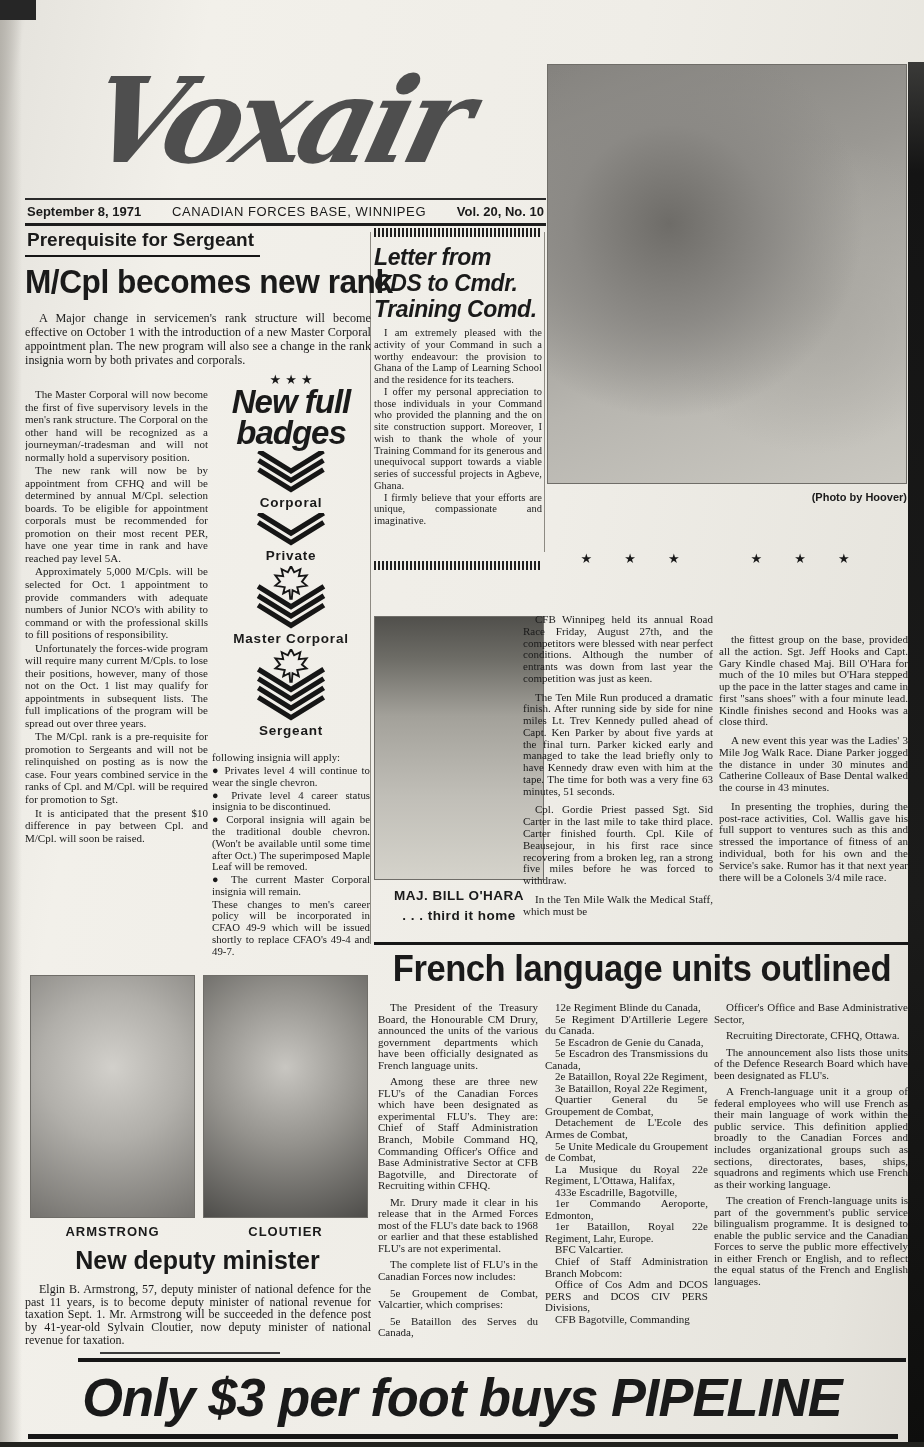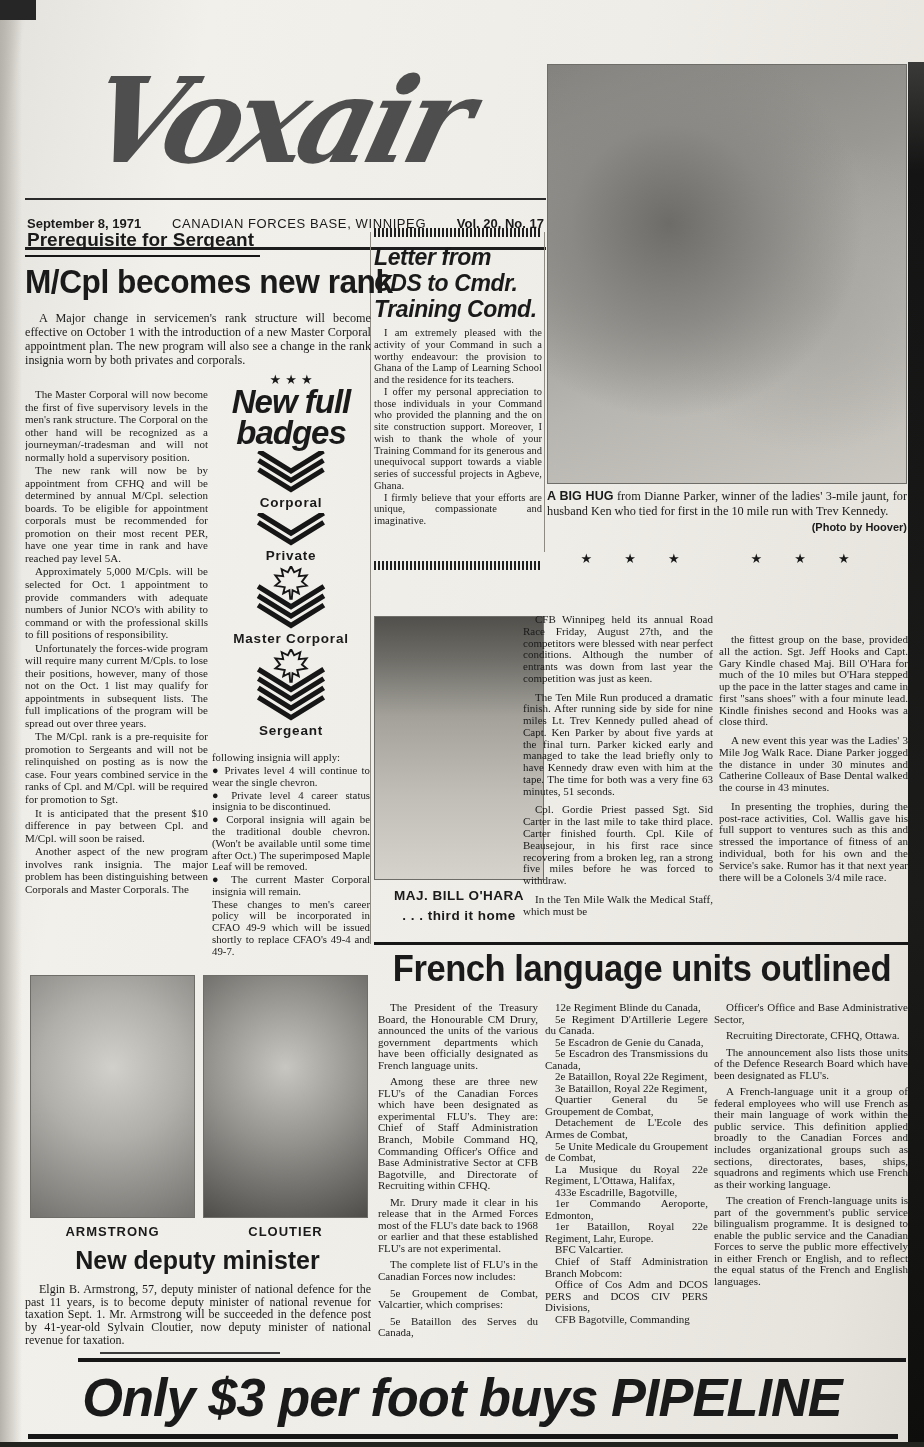--- a/index.html
+++ b/index.html
@@ -9,21 +9,21 @@
   .abs{position:absolute;}
   p{margin:0;}
   
   .corner-mark{left:0;top:0;width:36px;height:20px;background:#262626;}
   .edge-right{right:0;top:62px;width:16px;height:1385px;background:linear-gradient(180deg,#3a3a38 0%,#141414 8%,#1b1b1a 60%,#0e0e0d 100%);}
   .edge-bottom{left:0;bottom:0;width:924px;height:5px;background:#23231f;}
   .scan-left{left:0;top:0;width:22px;height:1447px;background:linear-gradient(90deg,#b5b2ab,rgba(255,255,255,0));}
   
   .logo{left:62px;top:34px;}
   .dateline{left:25px;top:198px;width:517px;border-top:2px solid #2a2a2a;border-bottom:3px solid #1d1d1d;
-    padding:16px 2px;display:flex;justify-content:space-between;align-items:baseline;
+    padding:4px 2px;display:flex;justify-content:space-between;align-items:baseline;
     font-family:"Liberation Sans",sans-serif;font-size:13px;}
   .dl-date,.dl-vol{font-weight:bold;}
   .dl-base{letter-spacing:.6px;}
   
   .vr{background:#8d8a82;width:1px;}
   .hr{background:#161616;}
   .hatch{height:9px;background:repeating-linear-gradient(90deg,#1f1f1f 0 2px,rgba(0,0,0,0) 2px 4px);}
   
   .kicker{left:25px;top:229px;font-family:"Liberation Sans",sans-serif;font-weight:bold;font-size:19px;
     border-bottom:2.5px solid #161616;padding:0 6px 4px 2px;}
@@ -97,39 +97,38 @@
   <div class="abs edge-bottom"></div>
 
   <div class="abs logo">
     <svg width="430" height="175" viewBox="0 0 430 175">
       <text x="52" y="128" font-family="DejaVu Serif, serif" font-size="118" font-style="italic" font-weight="bold" fill="#4e4e4e" letter-spacing="-7" transform="skewX(-14)">Voxair</text>
     </svg>
   </div>
   <div class="abs dateline">
     <span class="dl-date">September 8, 1971</span>
     <span class="dl-base">CANADIAN FORCES BASE, WINNIPEG</span>
-    <span class="dl-vol">Vol. 20, No. 17</span>
+    <span class="dl-vol">Vol. 20, No. 10</span>
   </div>
 
   <div class="abs vr" style="left:370px;top:232px;height:712px;"></div>
   <div class="abs vr" style="left:544px;top:232px;height:320px;"></div>
 
   <div class="abs kicker">Prerequisite for Sergeant</div>
   <div class="abs head-mcpl">M/Cpl becomes new rank</div>
   <div class="abs body-lg" style="left:25px;top:312px;width:346px;height:66px;overflow:hidden;">
     <p>A Major change in servicemen's rank structure will become effective on October 1 with the introduction of a new Master Corporal appointment plan. The new program will also see a change in the rank insignia worn by both privates and corporals.</p>
   </div>
   <div class="abs col-mcpl">
       <p>The Master Corporal will now become the first of five supervisory levels in the men's rank structure. The Corporal on the other hand will be recognized as a journeyman/-tradesman and will not normally hold a supervisory position.</p>
       <p>The new rank will now be by appointment from CFHQ and will be determined by annual M/Cpl. selection boards. To be eligible for appointment corporals must be recommended for promotion on their most recent PER, have one year time in rank and have reached pay level 5A.</p>
       <p>Approximately 5,000 M/Cpls. will be selected for Oct. 1 appointment to provide commanders with adequate numbers of Junior NCO's with ability to command or with the professional skills to fill positions of responsibility.</p>
       <p>Unfortunately the forces-wide program will require many current M/Cpls. to lose their positions, however, many of those not on the Oct. 1 list may qualify for appointments in subsequent lists. The full implications of the program will be spread out over three years.</p>
       <p>The M/Cpl. rank is a pre-requisite for promotion to Sergeants and will not be relinquished on posting as is now the case. Four years combined service in the ranks of Cpl. and M/Cpl. will be required for promotion to Sgt.</p>
       <p>It is anticipated that the present $10 difference in pay between Cpl. and M/Cpl. will soon be raised.</p>
-      <p>Another aspect of the new program involves rank insignia. The major problem has been distinguishing between Corporals and Master Corporals. The</p>
     </div>
 
   <div class="abs badge-col">
     <div class="stars">★  ★  ★</div>
     <div class="badge-title">New full</div>
     <div class="badge-title">badges</div>
     <div class="badge">
       <svg viewBox="0 0 104 57" width="82" height="44">
           <polyline points="10,0 52,26 94,0" fill="none" stroke="#161616" stroke-width="6.5"></polyline>
           <polyline points="10,12 52,38 94,12" fill="none" stroke="#161616" stroke-width="6.5"></polyline>
@@ -187,21 +186,20 @@
     <div class="letter-body">
         <p>I am extremely pleased with the activity of your Command in such a worthy endeavour: the provision to Ghana of the Lamp of Learning School and the residence for its teachers.</p>
         <p>I offer my personal appreciation to those individuals in your Command who provided the planning and the on site construction support. Moreover, I wish to thank the whole of your Training Command for its generous and unequivocal support towards a viable series of successful projects in Agbeve, Ghana.</p>
         <p>I firmly believe that your efforts are unique, compassionate and imaginative.</p>
       </div>
     <div class="hatch" style="margin-top:6px;"></div>
   </div>
 
   <div class="abs photo ph-hug"></div>
   <div class="abs cap-hug">
-    <p><span class="cap-lead">A BIG HUG</span><span> from Dianne Parker, winner of the ladies' 3-mile jaunt, for husband Ken who tied for first in the 10 mile run with Trev Kennedy.</span></p>
     <div class="credit">(Photo by Hoover)</div>
   </div>
 
   <div class="abs stars" style="left:552px;top:551px;width:170px;letter-spacing:14px;">★   ★   ★</div>
   <div class="abs stars" style="left:722px;top:551px;width:170px;letter-spacing:14px;">★   ★   ★</div>
 
   <div class="abs photo ph-ohara"></div>
   <div class="abs cap-ohara">
     <div>MAJ. BILL O'HARA</div>
     <div>. . . third it home</div>

